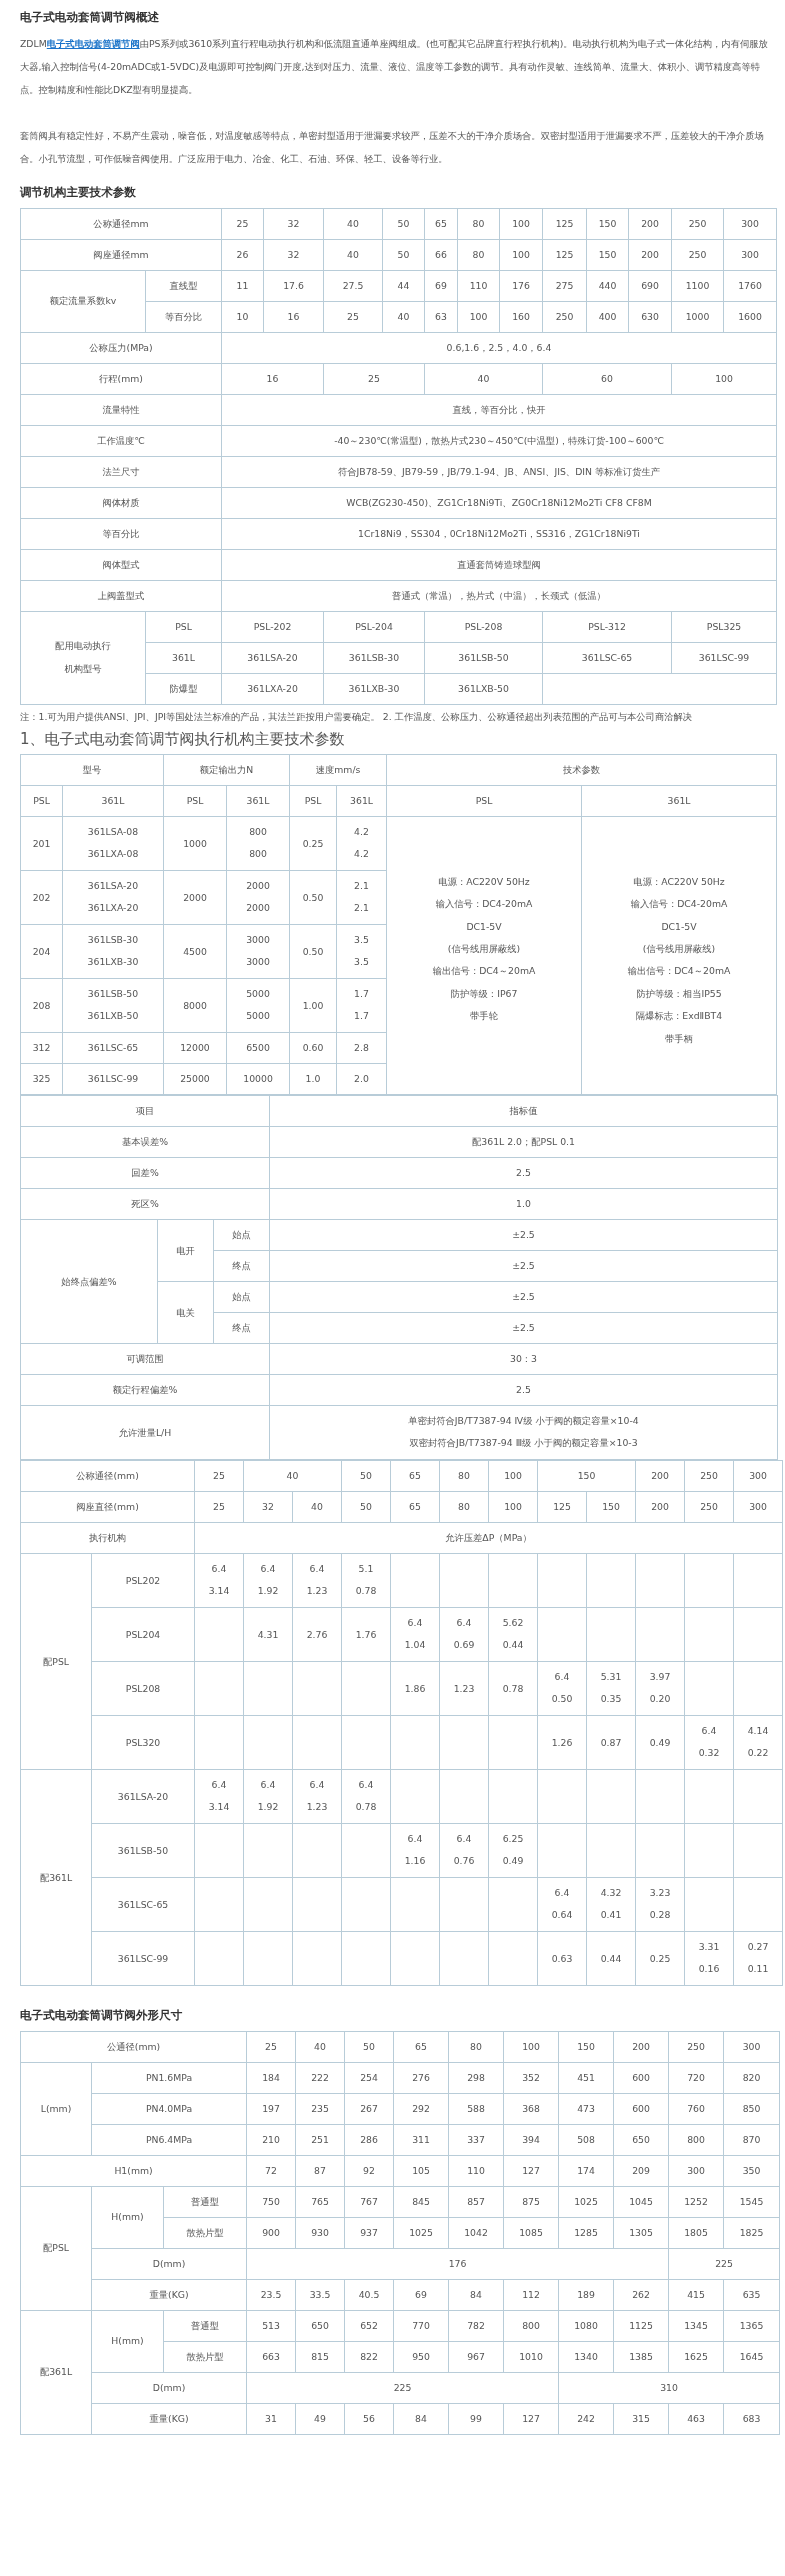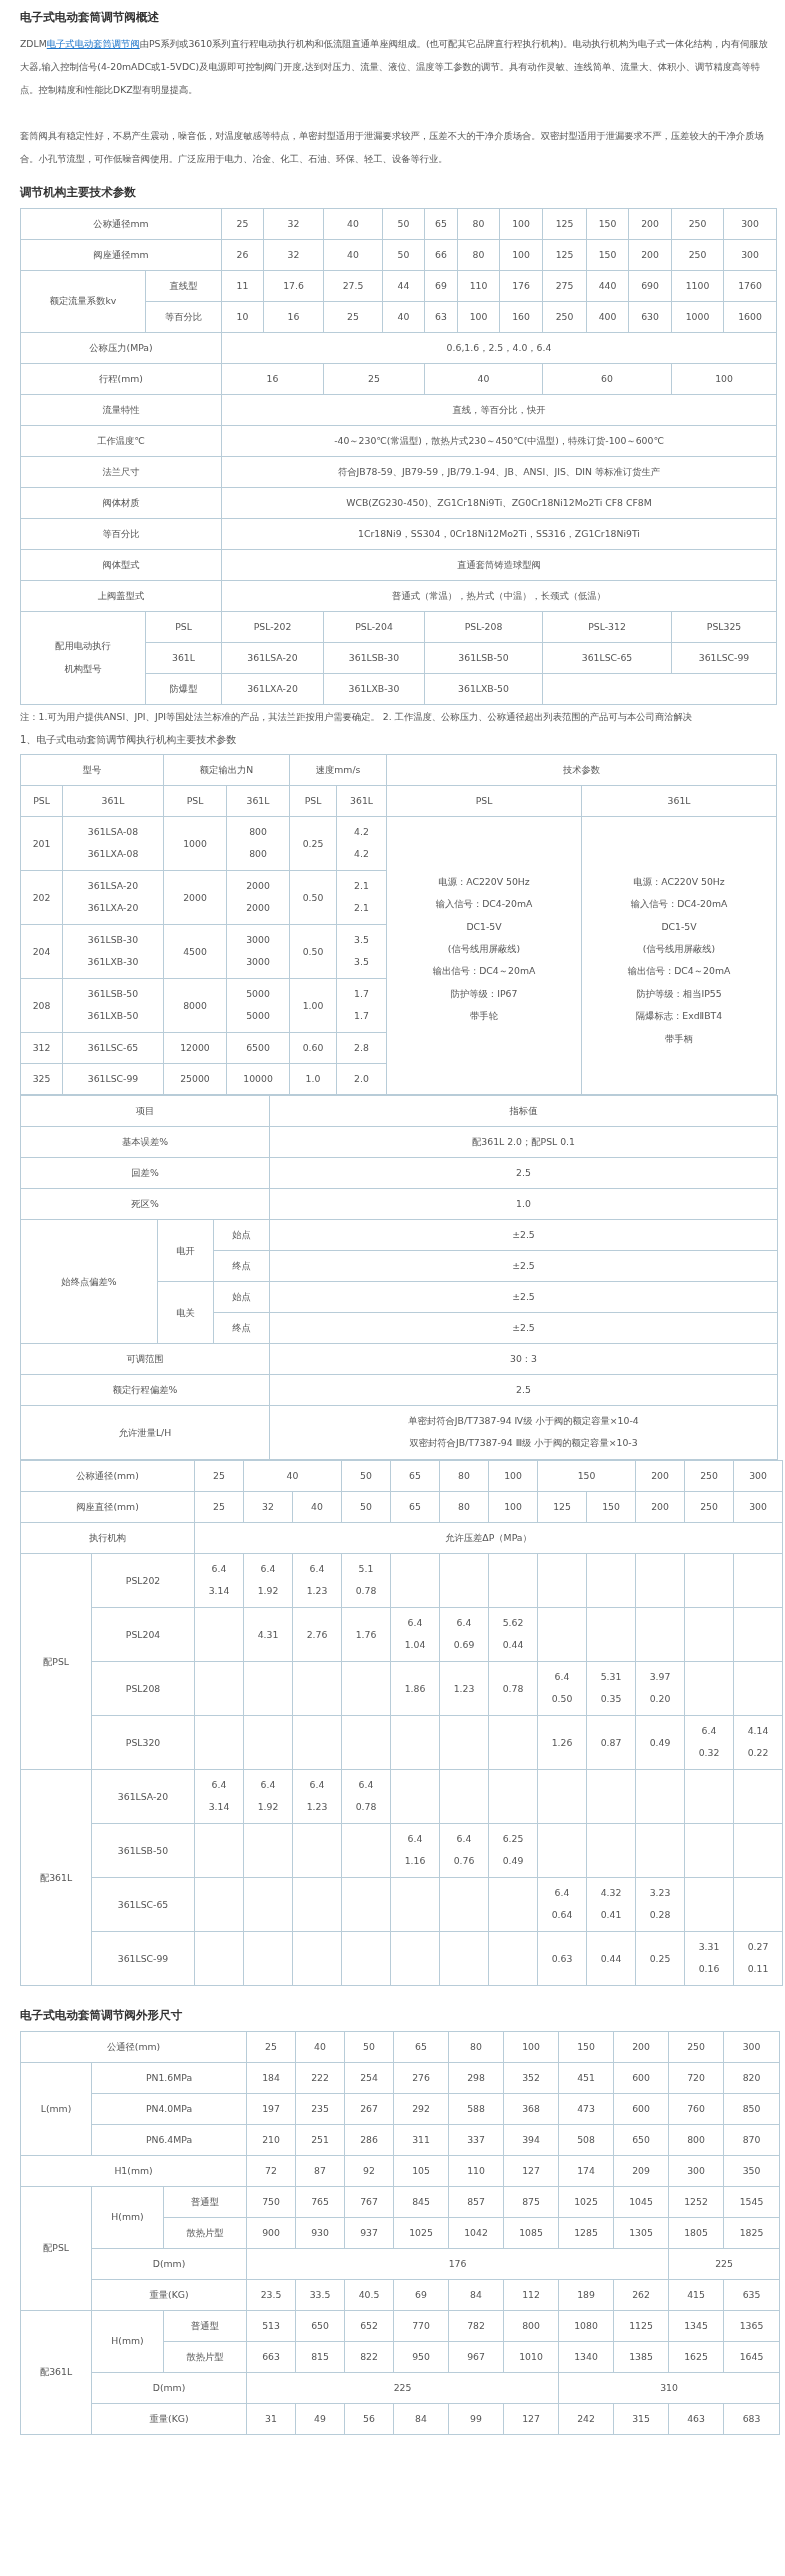--- a/index.html
+++ b/index.html
@@ -1,22 +1,22 @@
 <!DOCTYPE html>
 <html style="font-size:12.4px"><head>
 <meta charset="utf-8">
 <style>
   html, body { margin:0; padding:0; background:#ffffff; }
   body { width:786px; font-family:"DejaVu Sans","Liberation Sans",sans-serif; color:#555555; font-size:9.3px; }
   .wrap { padding:0 10px 0 20px; }
   h2.sec { font-size:11.6px; font-weight:bold; color:#333; margin:0; padding:9.3px 0 6.2px 0; line-height:17px; }
   p.para { font-size:9.3px; line-height:23px; margin:0; color:#555; }
-  p.para a { color:#1a73c9; text-decoration:underline; }
+  p.para a { color:#1a73c9; text-decoration:underline;font-weight:bold; }
   p.note { font-size:9.3px; line-height:23px; margin:0; color:#555; }
-  p.sub { font-size:10px; line-height:15.4px; margin:4.6px 0 6.2px 0; color:#555; }
+  p.sub { font-size:15px; line-height:15.4px; margin:4.6px 0 6.2px 0; color:#555; }
   table.t { width:757px; border-collapse:collapse; table-layout:fixed; margin:0; }
   table.t td { border:0.8px solid #b8ccd8; text-align:center; vertical-align:middle; font-size:9.3px; color:#555; height:30px; padding:0 1.5px; line-height:15.4px; }
   table.t td.dbl { line-height:22.4px; }
   .spacer { height:23px; }
 </style>
 </head>
 <body>
 
 <div class="wrap">
 

